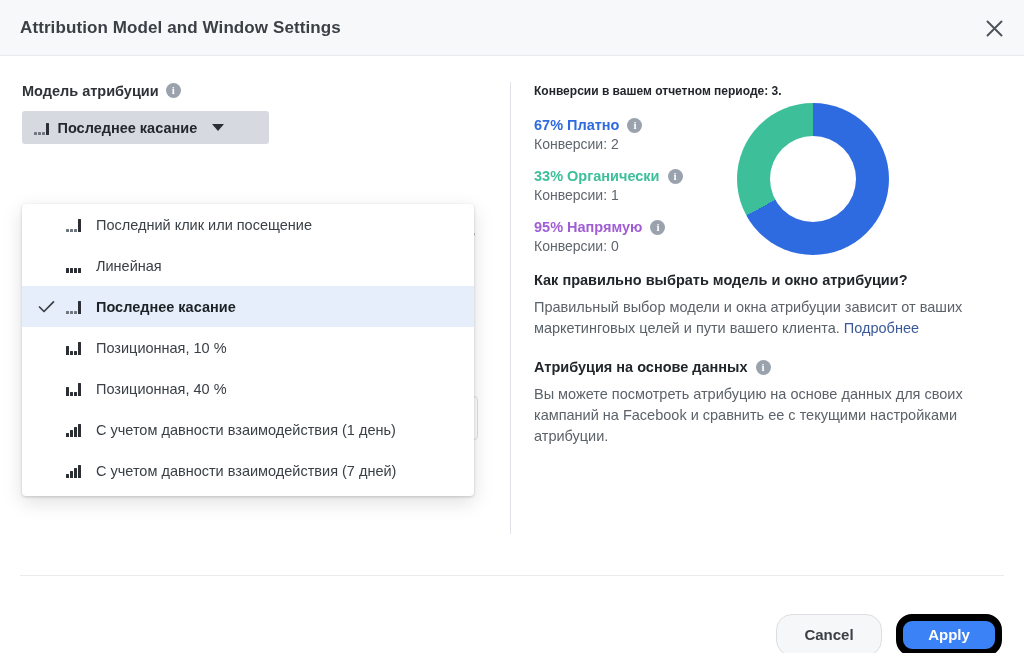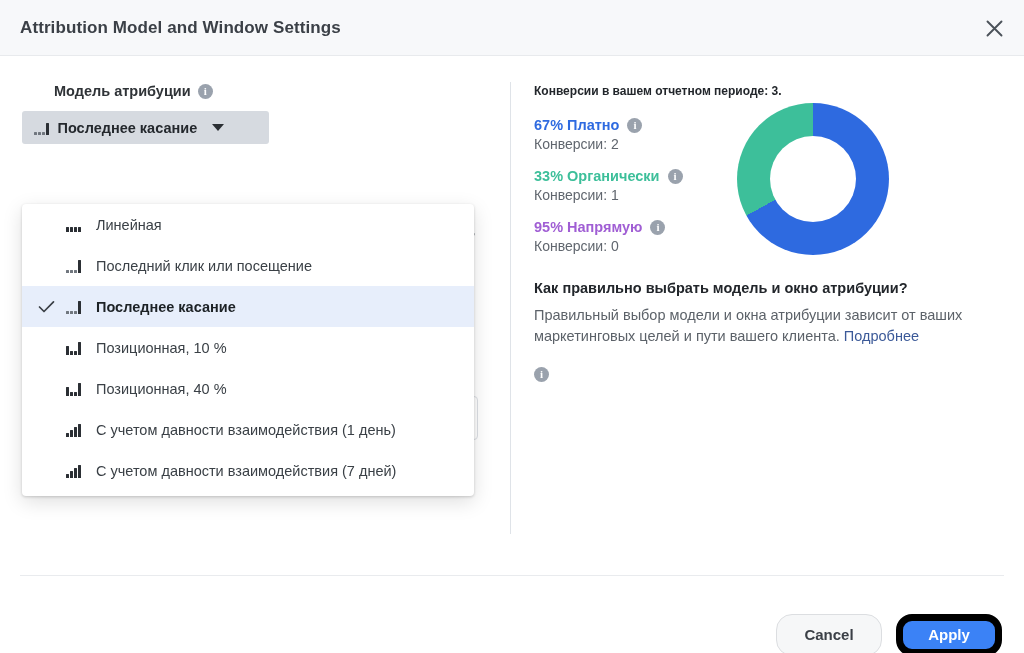--- a/index.html
+++ b/index.html
@@ -33,22 +33,22 @@
   
   .divider-v {
     position: absolute; left: 510px; top: 82px; width: 1px; height: 452px;
     background: #dfe3e8;
   }
 
   
   .left-pane { position: absolute; left: 0; top: 56px; width: 510px; height: 519px; }
   .field-label {
     position: absolute; left: 22px; top: 27px;
-    display: flex; align-items: center; gap: 7px;
-    font-size: 14.5px; font-weight: bold; color: #2f3337; margin-left: 32px;
+    display: flex; align-items: flex-start; gap: 7px;
+    font-size: 14.5px; font-weight: bold; color: #2f3337;
   }
   .info-icon {
     display: inline-flex; width: 15px; height: 15px; border-radius: 50%;
     background: #9aa2ad; color: #fff; font-size: 11px; font-weight: bold;
     align-items: center; justify-content: center;
     font-family: "Liberation Serif", serif; line-height: 1;
   }
   .info-icon span { transform: translateY(0px); }
 
   .select-btn {
@@ -109,21 +109,21 @@
 
   .donut {
     position: absolute; left: 203px; top: 47px; width: 152px; height: 152px;
     border-radius: 50%;
   }
   .donut-hole {
     position: absolute; left: 50%; top: 50%; width: 86px; height: 86px;
     margin: -43px 0 0 -43px; border-radius: 50%; background: #fff;
   }
 
-  .section { margin-top: 26px; }
+  .section { margin-top: 18px; }
   .section-head {
     display: flex; align-items: center; gap: 8px;
     font-size: 14.5px; font-weight: bold; color: #22262b;
   }
   .section-body {
     margin-top: 9px; font-size: 14.5px; line-height: 21px; color: #5c6269; max-width: 442px;
   }
   .link { color: #3b5998; cursor: pointer; }
   .link2 { display: inline-block; margin-top: 14px; color: #3b5998; font-size: 14.5px; cursor: pointer; }
 
@@ -184,41 +184,41 @@
         <path d="M11 3 L4 21" stroke="#7b8089" stroke-width="1.4" stroke-linecap="round" fill="none"></path>
       </svg>
     </div>
     <div class="ghost-b"></div>
 
     <div class="dropdown">
 
       <div class="dd-item">
         <span class="dd-check"></span>
         <span class="dd-glyph">
+          <span class="glyph dim">
+              <i style="height:3px"></i>
+              <i style="height:3px"></i>
+              <i style="height:3px"></i>
+              <i style="height:13px;background:#2b2f34"></i>
+            </span>
+        </span>
+        <span class="dd-label">Последний клик или посещение</span>
+      </div>
+
+      <div class="dd-item">
+        <span class="dd-check"></span>
+        <span class="dd-glyph">
           <span class="glyph">
               <i style="height:5px"></i>
               <i style="height:5px"></i>
               <i style="height:5px"></i>
               <i style="height:5px"></i>
             </span>
         </span>
         <span class="dd-label">Линейная</span>
-      </div>
-
-      <div class="dd-item">
-        <span class="dd-check"></span>
-        <span class="dd-glyph">
-          <span class="glyph dim">
-              <i style="height:3px"></i>
-              <i style="height:3px"></i>
-              <i style="height:3px"></i>
-              <i style="height:13px;background:#2b2f34"></i>
-            </span>
-        </span>
-        <span class="dd-label">Последний клик или посещение</span>
       </div>
 
       <div class="dd-item selected">
         <span class="dd-check">
           <svg width="17" height="14" viewBox="0 0 17 14" aria-hidden="true">
             <path d="M1.5 7 L6 11.5 L15.5 1.8" stroke="#3b4047" stroke-width="1.7" fill="none" stroke-linecap="round" stroke-linejoin="round"></path>
           </svg>
         </span>
         <span class="dd-glyph">
           <span class="glyph dim">
@@ -331,24 +331,26 @@
     <div class="section">
       <div class="section-head">Как правильно выбрать модель и окно атрибуции?</div>
       <div class="section-body">
         <span>Правильный выбор модели и окна атрибуции зависит от ваших маркетинговых целей и пути вашего клиента.</span>
         <span class="link">Подробнее</span>
       </div>
     </div>
 
     <div class="section" style="margin-top:20px">
       <div class="section-head">
+        <span>Атрибуция на основе данных</span>
         <span class="info-icon">
             <span>i</span>
           </span>
       </div>
+      <div class="section-body">Вы можете посмотреть атрибуцию на основе данных для своих кампаний на Facebook и сравнить ее с текущими настройками атрибуции.</div>
     </div>
 
   </div>
 
   <div class="divider-h"></div>
   <div class="footer">
     <div class="btn btn-cancel">Cancel</div>
     <div class="btn btn-apply">Apply</div>
   </div>
 

